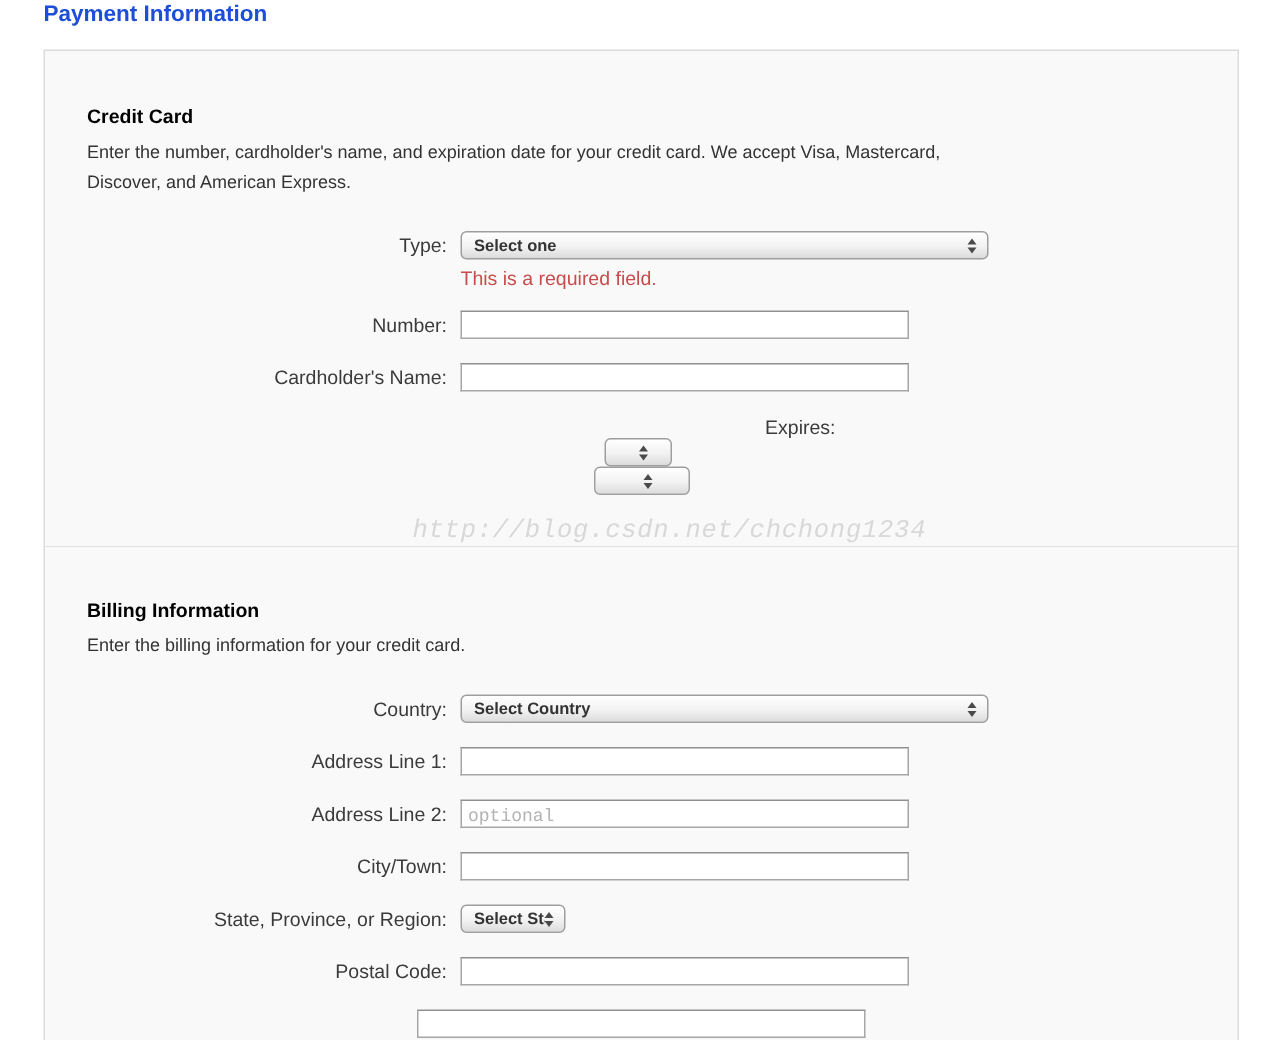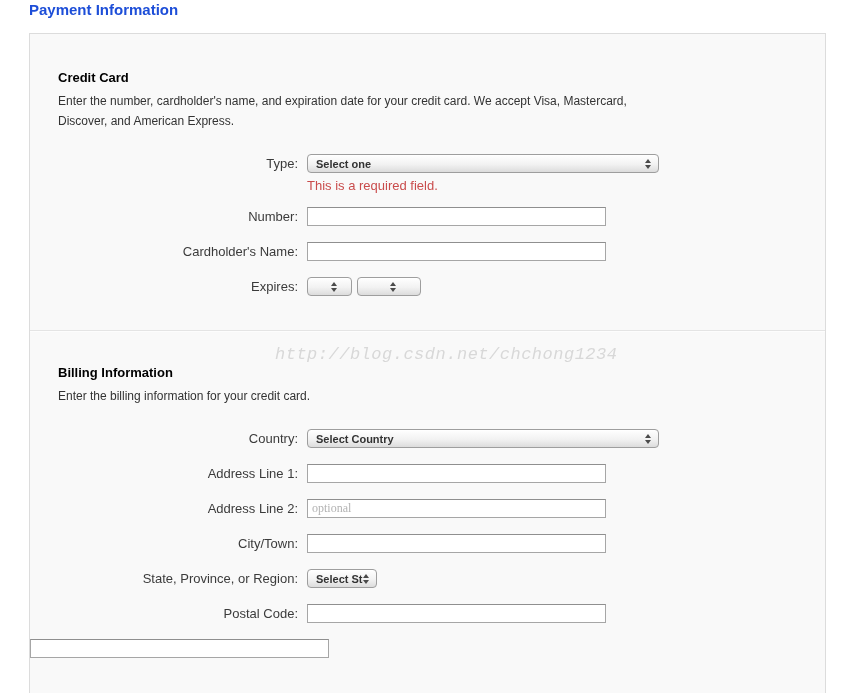--- a/index.html
+++ b/index.html
@@ -28,34 +28,34 @@
   .section-heading {
     font-size: 13px; font-weight: bold; color: #000000;
     margin: 0 0 5px 28px; line-height: 16px;
   }
   .section-desc {
     font-size: 12px; color: #333;
     margin: 0 0 23px 28px; line-height: 20px;
   }
 
   .row { display: flex; align-items: center; margin-bottom: 16px; }
-  .row:last-child { margin-bottom: 0; }
+  .row:last-child { margin-bottom: 0; flex-direction: column; }
   .row .lbl {
     flex: none; width: 277px; text-align: right; padding-right: 9px;
     font-size: 13px; color: #3b3b3b;
   }
   .error-row { margin-top: -11px; margin-bottom: 14px; }
   .error-text { font-size: 13px; color: #c94c4c; }
 
   input.text {
     width: 299px; height: 19px;
     border: 1px solid #a6a6a6; border-top-color: #8f8f8f;
     background: #ffffff; padding: 0 4px;
-    font-size: 10px; color: #333;
-    font-family: Liberation Serif, serif;
+    font-size: 16px; color: #333;
+    font-family: Liberation Mono, monospace;
     border-radius: 0; outline: none;
   }
   input.text::placeholder { color: #b3b3b3; font-size: 12px; }
 
   .select {
     display: flex; align-items: center;
     height: 19px;
     border: 1px solid #9e9e9e;
     border-radius: 4px;
     background: linear-gradient(to bottom, #ffffff 0%, #f2f2f2 55%, #dcdcdc 100%);

